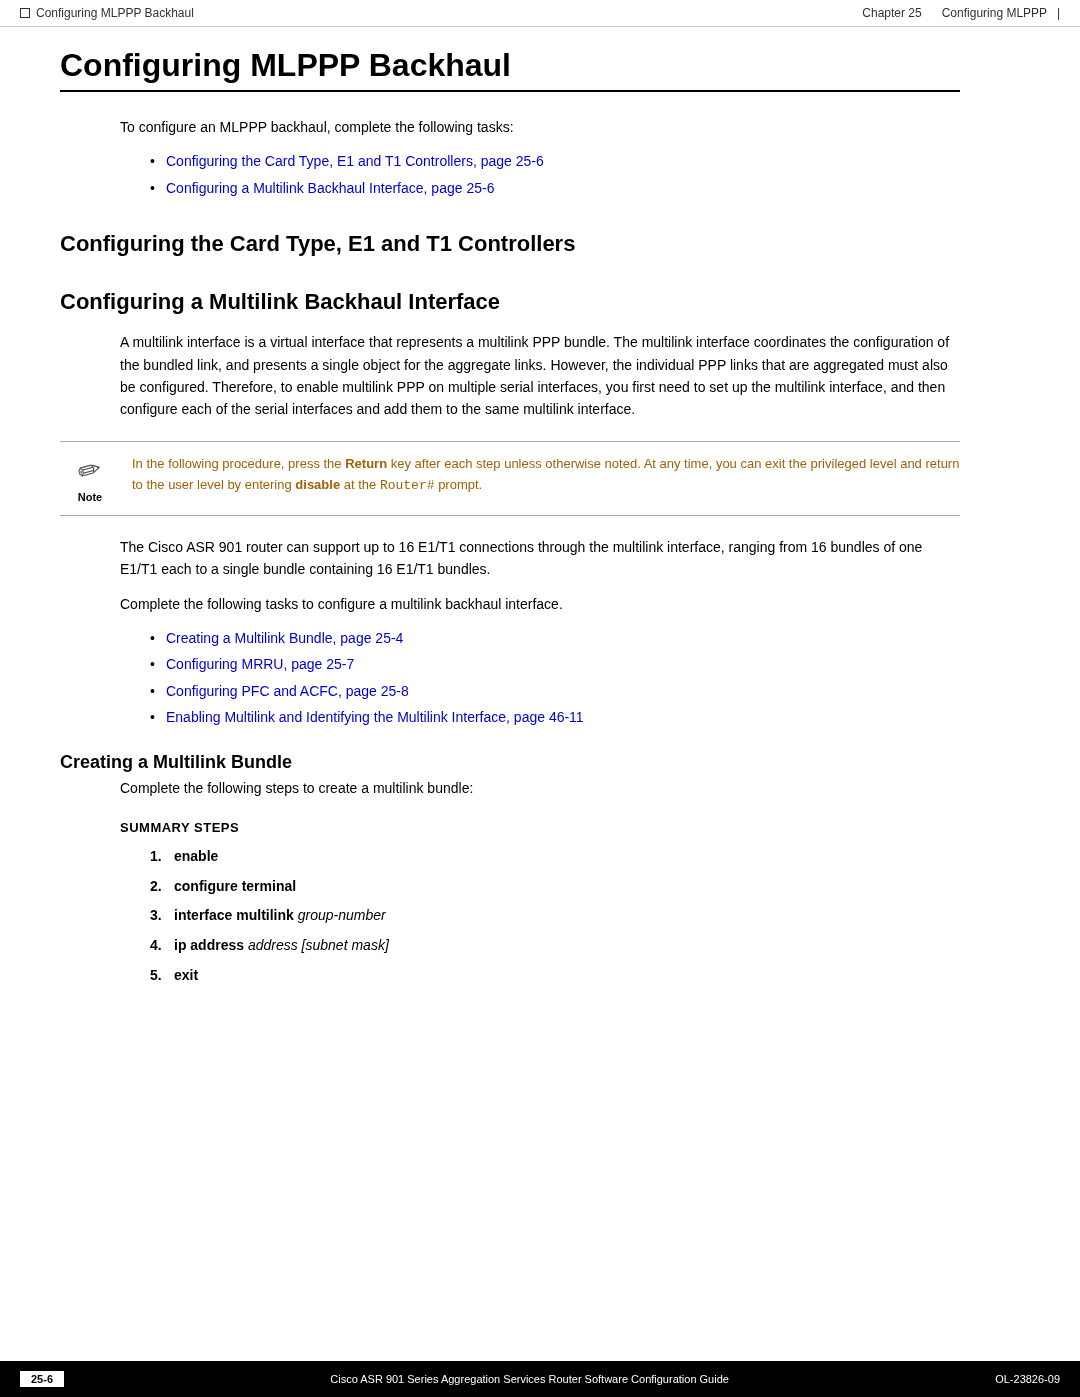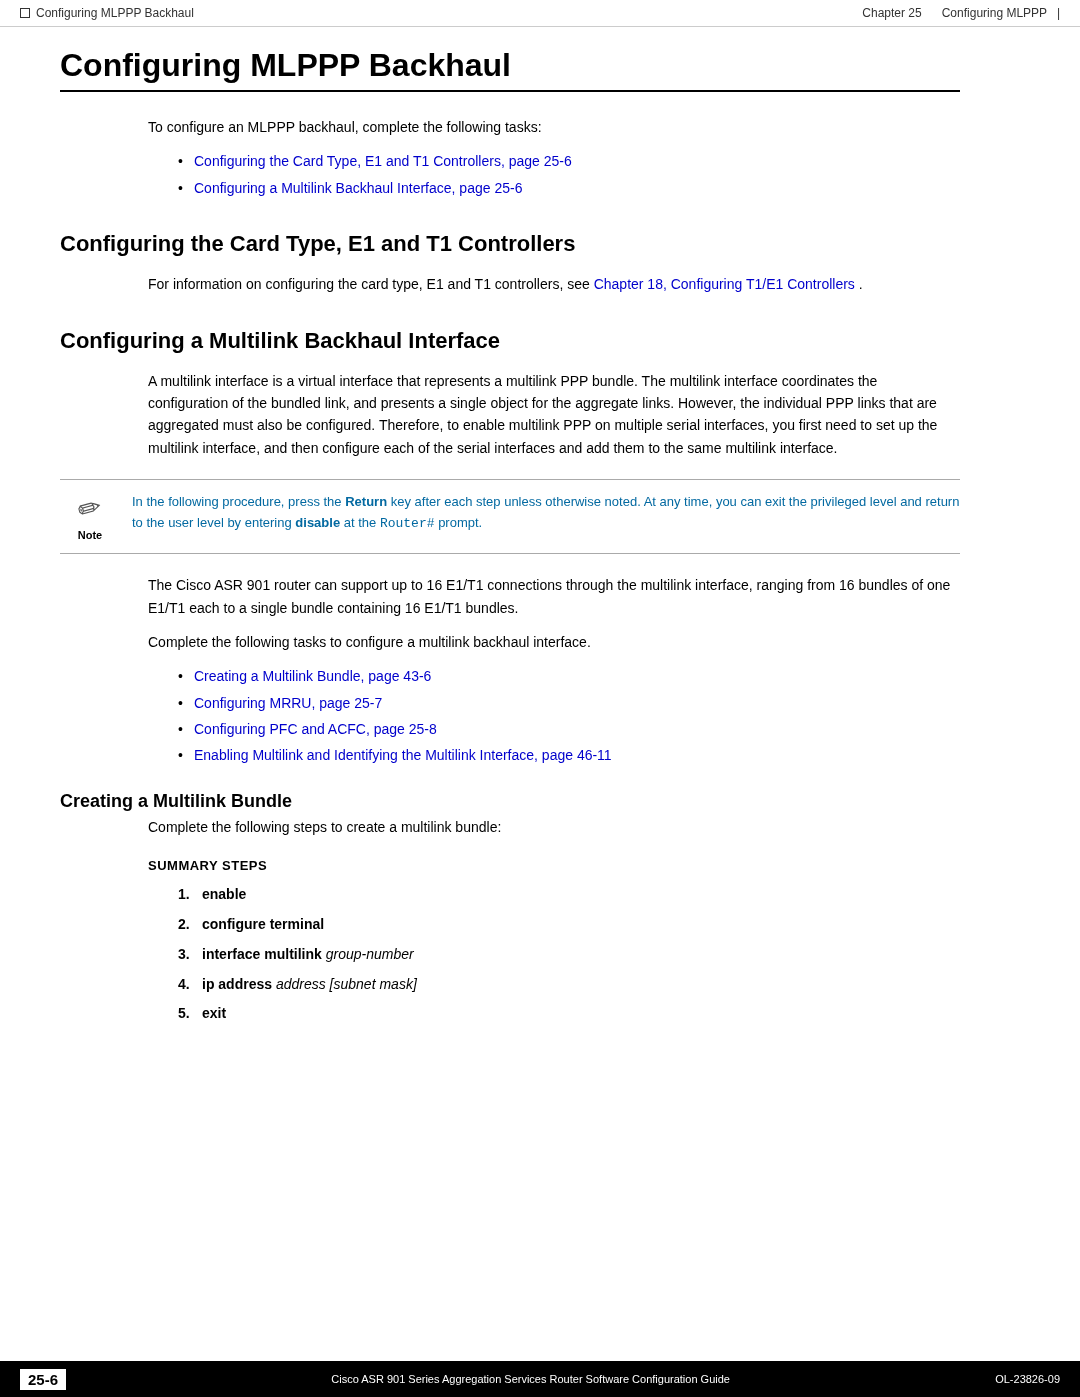--- a/index.html
+++ b/index.html
@@ -141,21 +141,21 @@
     }
     .note-label {
       font-size: 11px;
       font-weight: bold;
       color: #000;
       margin-top: 4px;
     }
     .note-text {
       font-size: 13px;
       line-height: 1.6;
-      color: #0369a1;
+      color: #a16207;
       flex: 1;
     }
 
     
     .steps-list {
       list-style: none;
       margin: 8px 0 12px 30px;
       counter-reset: step-counter;
     }
     .steps-list li {
@@ -189,39 +189,39 @@
       background: #000;
       display: flex;
       align-items: center;
       justify-content: space-between;
       padding: 0 20px;
     }
     .footer-page {
       background: #fff;
       color: #000;
       font-weight: bold;
-      font-size: 15px;
+      font-size: 11px;
       padding: 2px 8px;
       min-width: 44px;
       text-align: center;
     }
     .footer-title {
       color: #fff;
       font-size: 11px;
       text-align: center;
       flex: 1;
       margin: 0 20px;
     }
     .footer-doc {
       color: #fff;
       font-size: 11px;
     }
 
     .indent {
-      margin-left: 88px;
+      margin-left: 60px;
     }
 
     .content-inner {
       max-width: 900px;
     }
   </style>
 </head>
 <body>
 
 <div class="header-bar">
@@ -251,27 +251,20 @@
           <a href="#">Configuring the Card Type, E1 and T1 Controllers, page 25-6</a>
         </li>
         <li>
           <a href="#">Configuring a Multilink Backhaul Interface, page 25-6</a>
         </li>
       </ul>
     </div>
 
     <h2 class="section-h2">Configuring the Card Type, E1 and T1 Controllers</h2>
 
-    <div class="indent">
-      <p class="para">
-        <span>For information on configuring the card type, E1 and T1 controllers, see </span>
-        <a href="#">Chapter 18, Configuring T1/E1 Controllers</a>
-        <span>.</span>
-      </p>
-    </div>
 
     <h2 class="section-h2">Configuring a Multilink Backhaul Interface</h2>
 
     <div class="indent">
       <p class="para">A multilink interface is a virtual interface that represents a multilink PPP bundle. The multilink interface coordinates the configuration of the bundled link, and presents a single object for the aggregate links. However, the individual PPP links that are aggregated must also be configured. Therefore, to enable multilink PPP on multiple serial interfaces, you first need to set up the multilink interface, and then configure each of the serial interfaces and add them to the same multilink interface.</p>
     </div>
 
     <div class="note-box">
       <div class="note-icon-area">
         <span class="note-pencil-icon">✏</span>
@@ -287,21 +280,21 @@
         <span> prompt.</span>
       </div>
     </div>
 
     <div class="indent">
       <p class="para">The Cisco ASR 901 router can support up to 16 E1/T1 connections through the multilink interface, ranging from 16 bundles of one E1/T1 each to a single bundle containing 16 E1/T1 bundles.</p>
       <p class="para">Complete the following tasks to configure a multilink backhaul interface.</p>
 
       <ul class="bullet-list">
         <li>
-          <a href="#">Creating a Multilink Bundle, page 43-6</a>
+          <a href="#">Creating a Multilink Bundle, page 25-4</a>
         </li>
         <li>
           <a href="#">Configuring MRRU, page 25-7</a>
         </li>
         <li>
           <a href="#">Configuring PFC and ACFC, page 25-8</a>
         </li>
         <li>
           <a href="#">Enabling Multilink and Identifying the Multilink Interface, page 46-11</a>
         </li>

